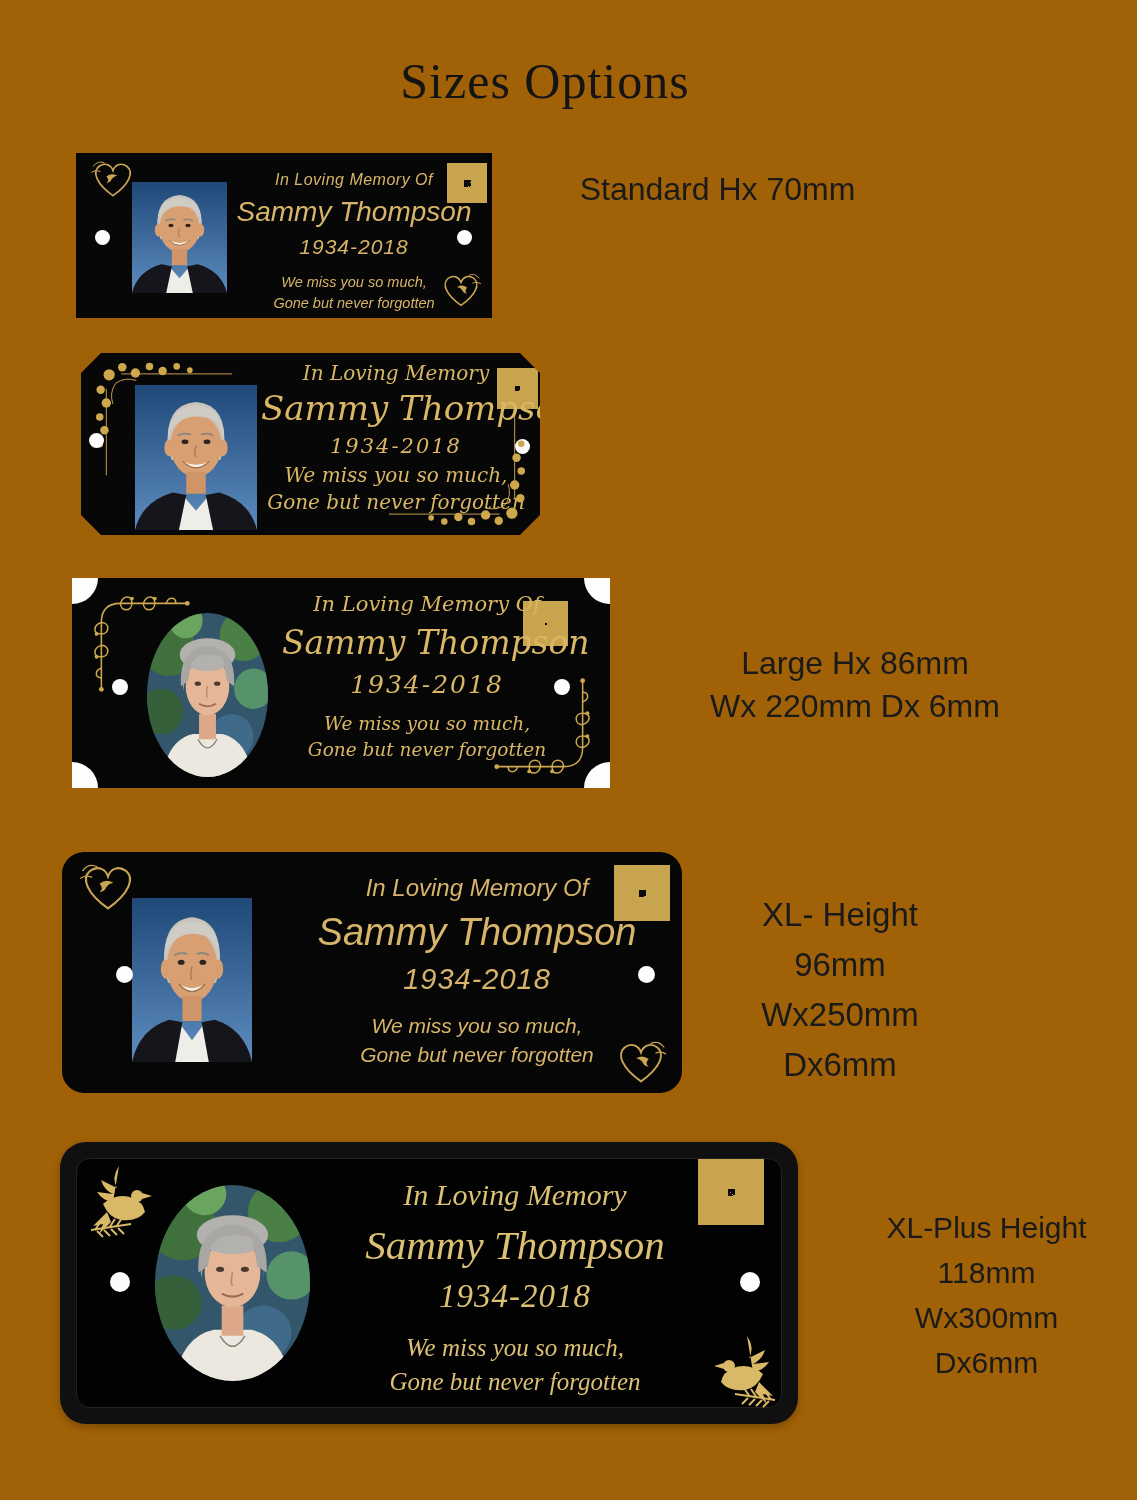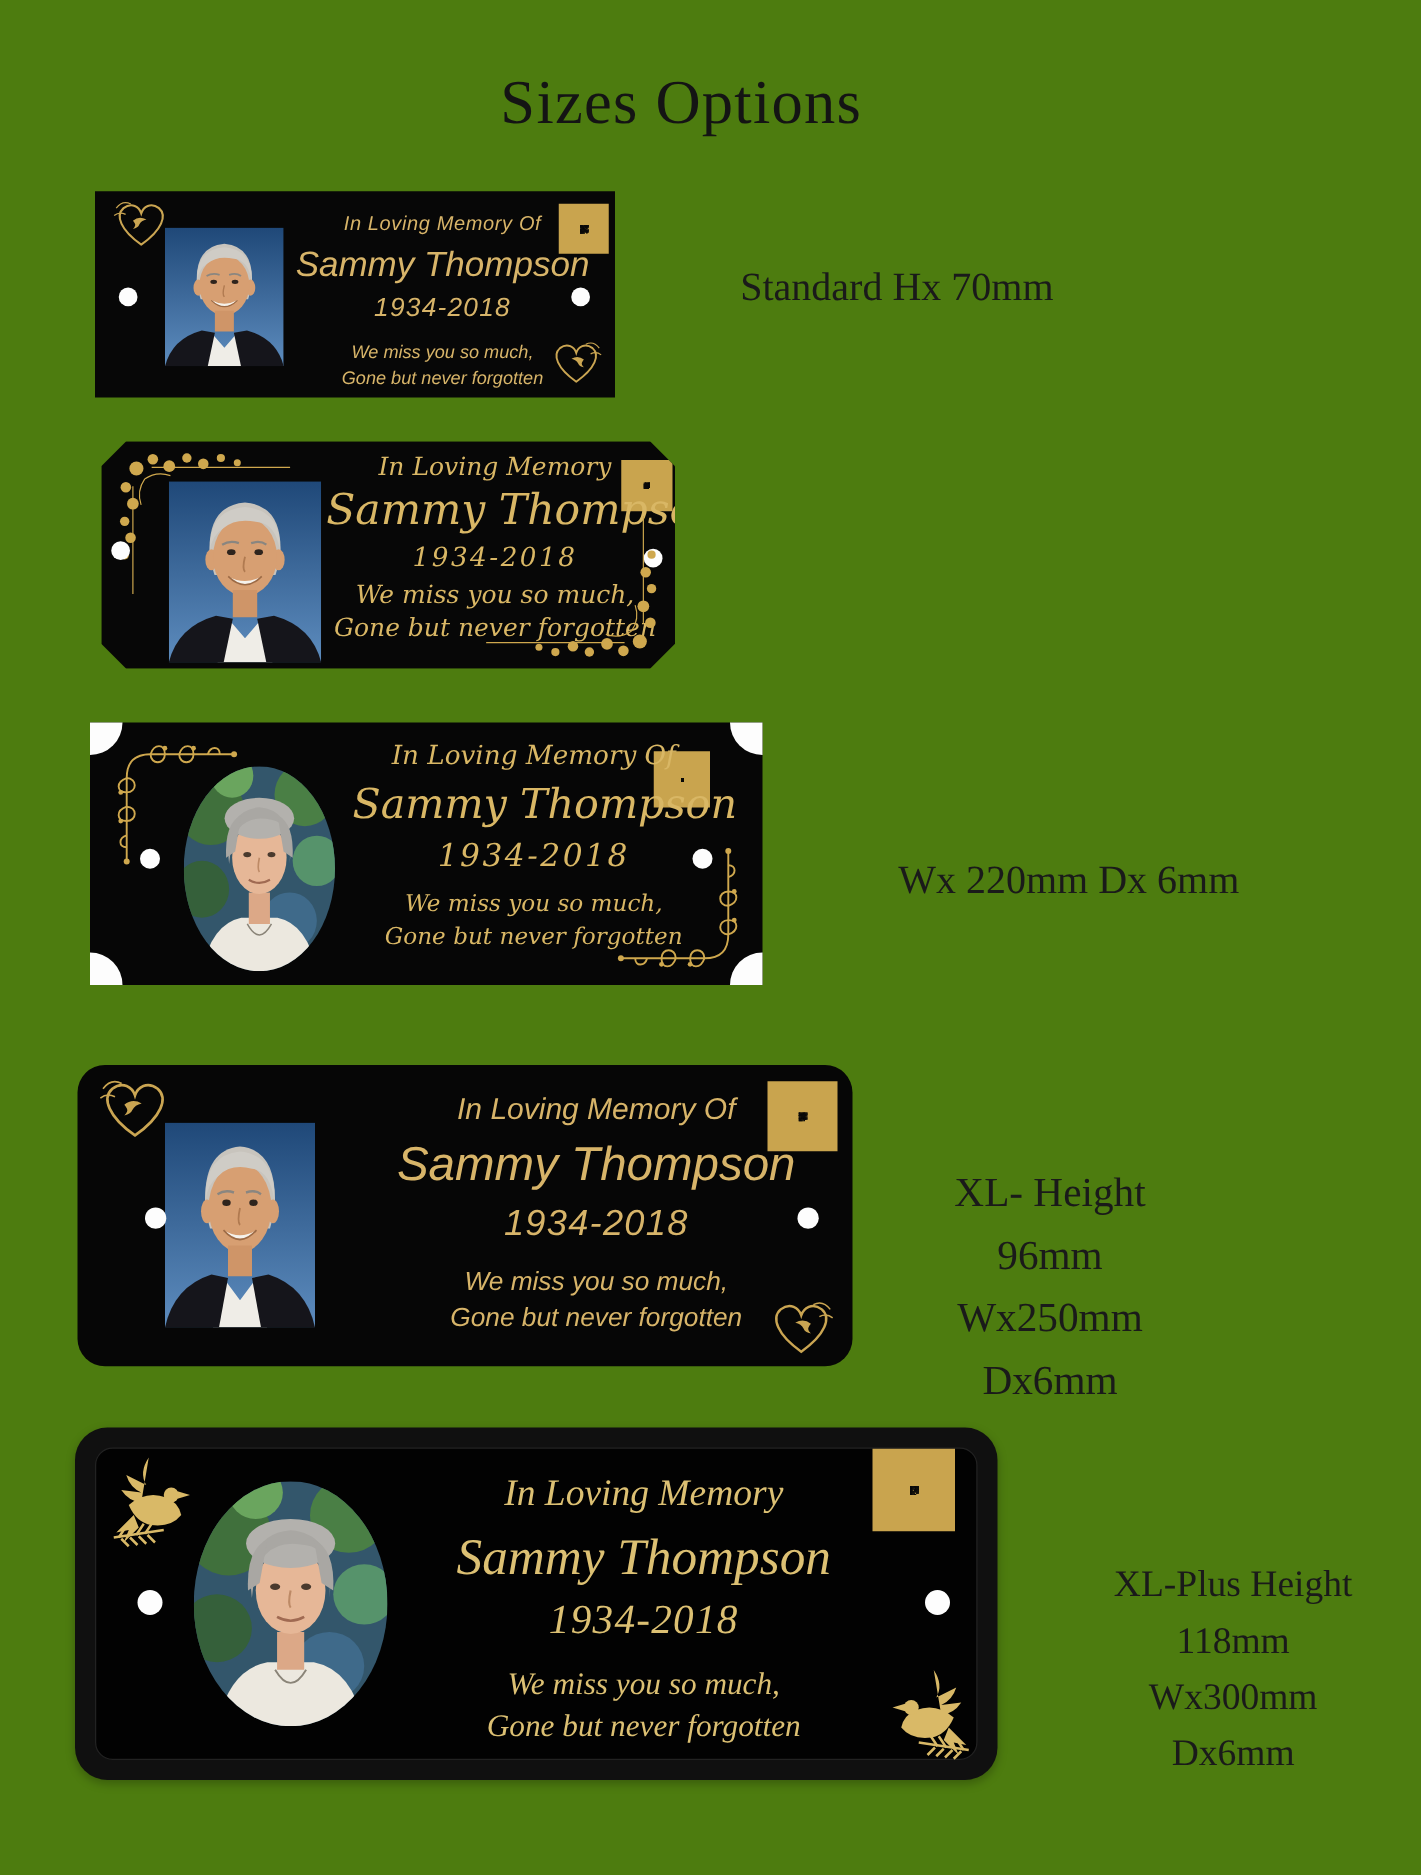--- a/index.html
+++ b/index.html
@@ -1,16 +1,16 @@
 <!DOCTYPE html>
 <html><head>
 <meta charset="utf-8">
 <style>
   html,body{margin:0;padding:0;background:#fdfdfd;}
-  .canvas{position:relative;width:1137px;height:1500px;background:#4d7c0f;overflow:hidden;
+  .canvas{position:relative;width:1137px;height:1500px;background:#a16207;overflow:hidden;
           font-family:"Liberation Serif",serif;}
   .page-title{position:absolute;top:52px;left:0;width:1090px;text-align:center;
               font-size:50px;color:#141414;letter-spacing:1px;}
   
   .plaque{position:absolute;background:#070707;}
   .hole{position:absolute;background:#fdfdfd;border-radius:50%;}
   .photo{position:absolute;overflow:hidden;}
   .photo svg{display:block;width:100%;height:100%;}
   .oval{border-radius:50%;}
   .ptext{position:absolute;text-align:center;}
@@ -31,21 +31,21 @@
   .fancy{font-family:"DejaVu Serif",serif;color:#d9b765;}
   
   .serif5{font-family:"Liberation Serif",serif;color:#dcc073;}
   
   .notch{position:absolute;width:52px;height:52px;border-radius:50%;background:#fdfdfd;}
   
   .frame-outer{position:absolute;background:#101010;border-radius:26px;box-shadow:0 3px 8px rgba(0,0,0,0.25);}
   .frame-inner{position:absolute;left:16px;top:16px;right:16px;bottom:16px;background:#020202;
                border-radius:14px;border:1px solid #222;}
   
-  .size-label{position:absolute;text-align:center;color:#1a1a1a;font-family:Liberation Serif, serif;margin-top:40px;}
+  .size-label{position:absolute;text-align:center;color:#1a1a1a;font-family:Liberation Sans, sans-serif;}
 </style>
 </head>
 <body>
 
 <div class="canvas">
 
   <div class="page-title">Sizes Options</div>
 
   <div class="plaque" style="left:76px;top:153px;width:416px;height:165px;">
     <div class="orn" style="left:12px;top:5px;width:50px;height:42px;">
@@ -950,20 +950,21 @@
             <circle cx="70" cy="9" r="2"></circle>
             <circle cx="9" cy="46" r="2"></circle>
             <circle cx="9" cy="70" r="2"></circle>
             <circle cx="104" cy="14" r="2.5"></circle>
             <circle cx="14" cy="104" r="2.5"></circle>
           </g>
       </svg>
     </div>
   </div>
   <div class="size-label" style="left:690px;top:642px;width:330px;font-size:32px;line-height:43px;">
+    <div>Large Hx 86mm</div>
     <div>Wx 220mm Dx 6mm</div>
   </div>
 
   <div class="plaque" style="left:62px;top:852px;width:620px;height:241px;background:#060606;border-radius:22px;">
     <div class="orn" style="left:14px;top:8px;width:64px;height:54px;">
       <svg viewBox="0 0 60 50">
           <path d="M30,45 C10,31 5,17 13,10 C21,4 28,9 30,15 C32,9 39,4 47,10 C55,17 50,31 30,45 Z" fill="none" stroke="#caa552" stroke-width="2"></path>
           <path d="M6,10 Q12,2 20,6 M4,17 q5,-4 11,-1" stroke="#caa552" stroke-width="1.2" fill="none"></path>
           <path d="M22,22 q6,-5 13,-1 q-5,1 -7,5 q-1,3 -6,4 q3,-3 2,-5 q-1,-2 -2,-3 Z" fill="#caa552"></path>
         </svg>

